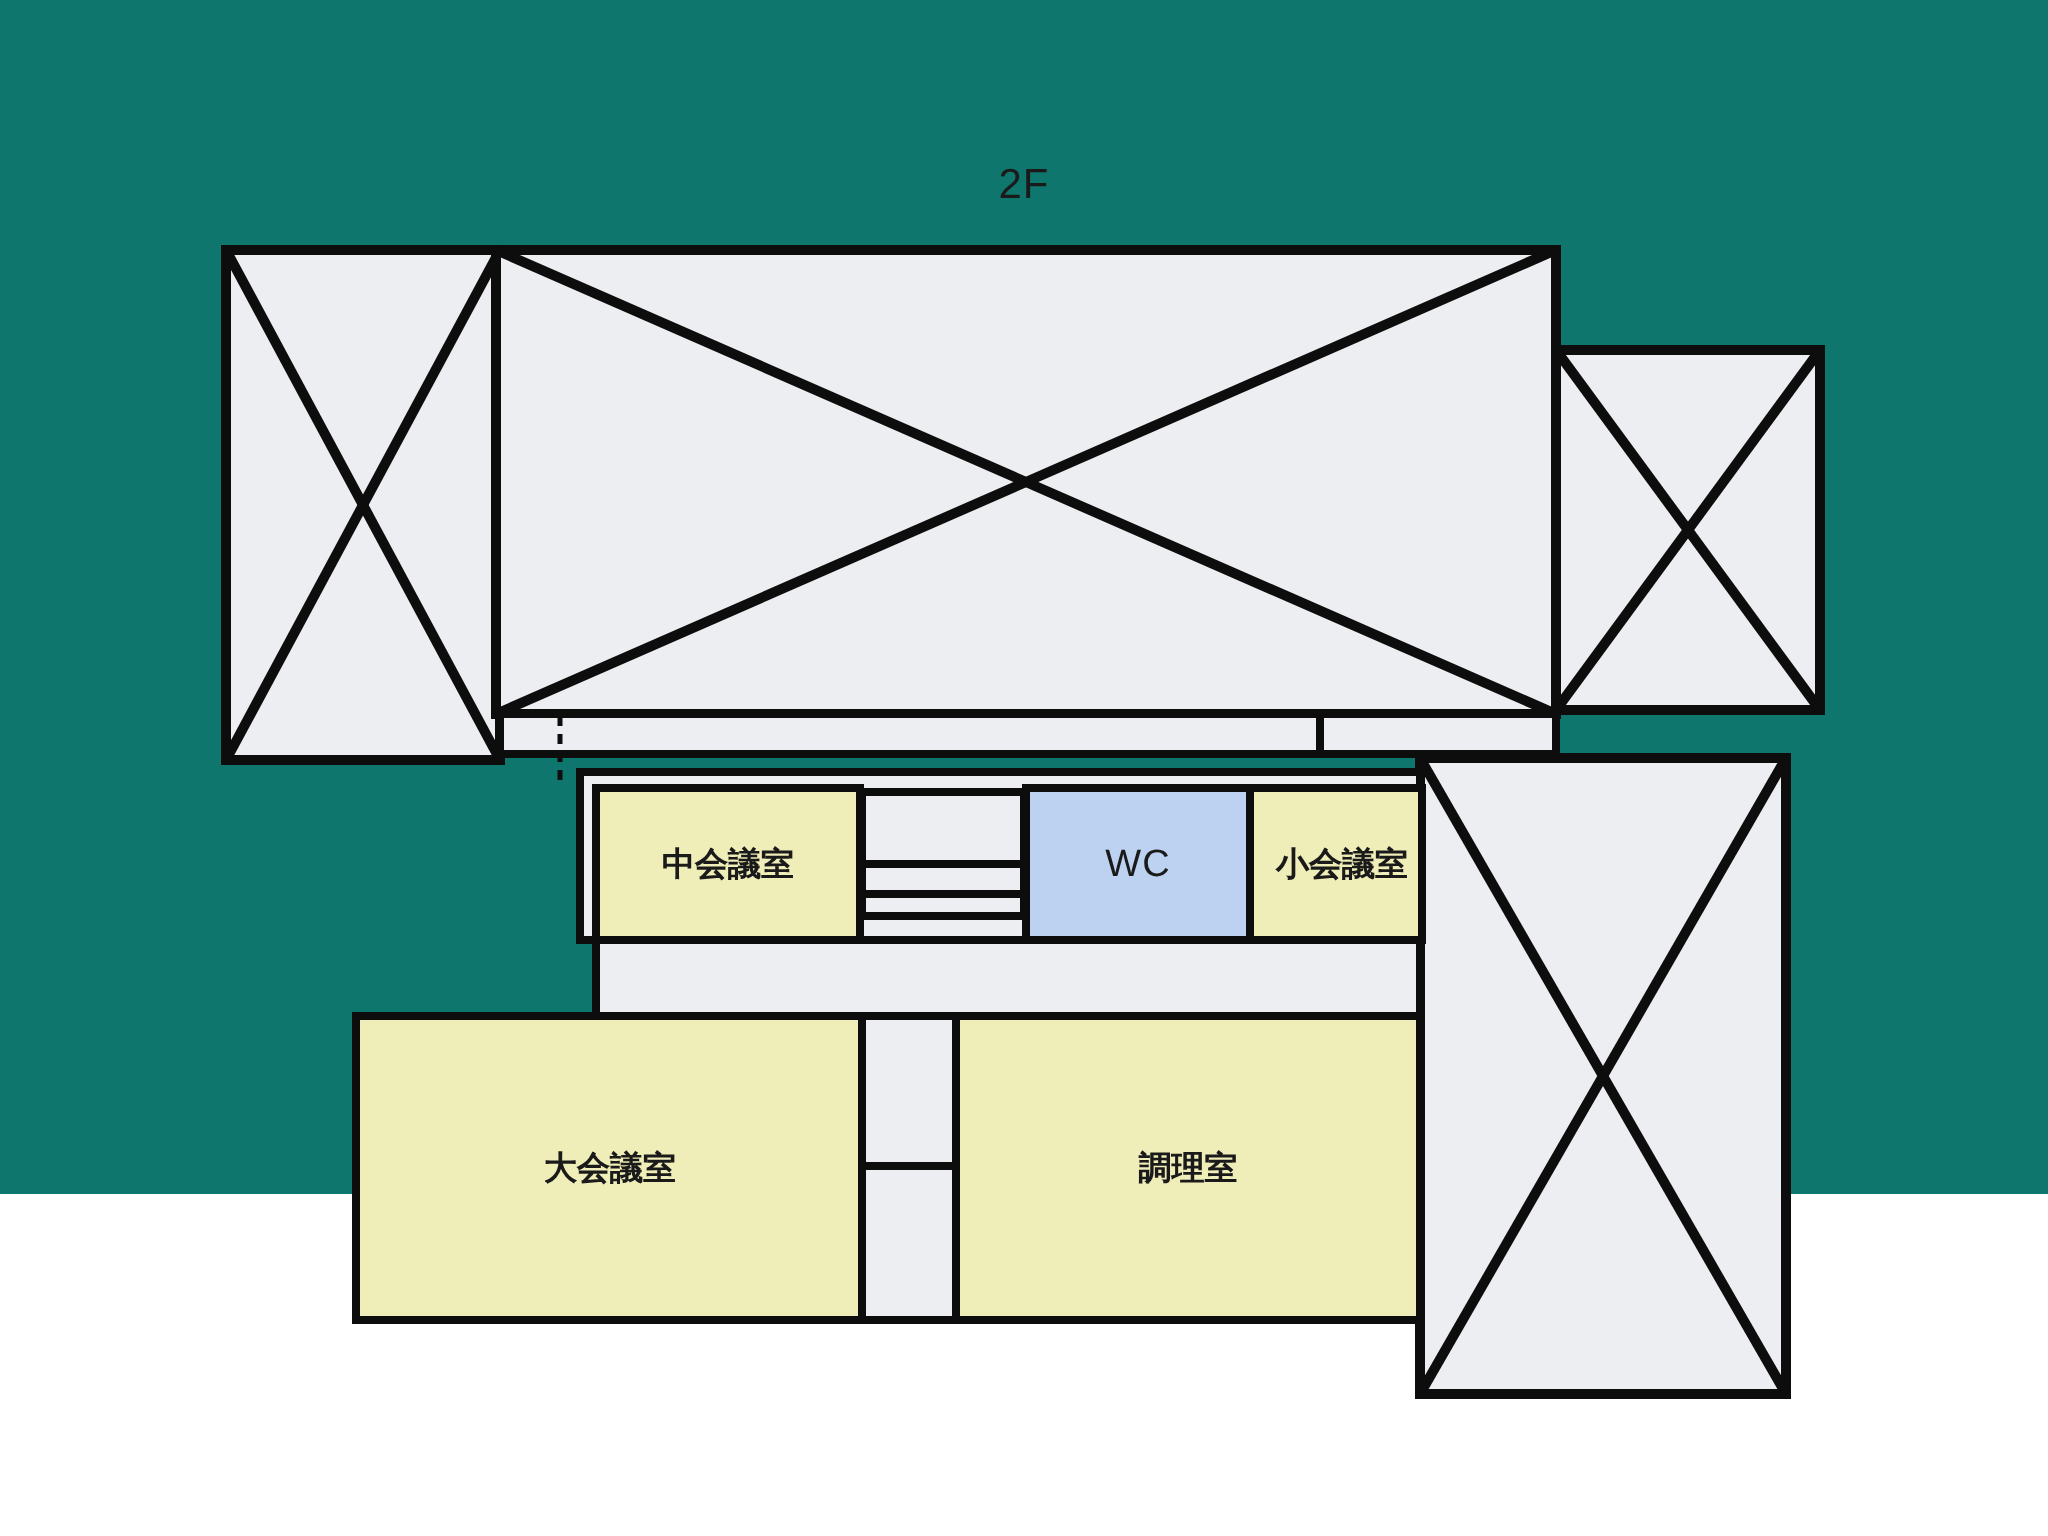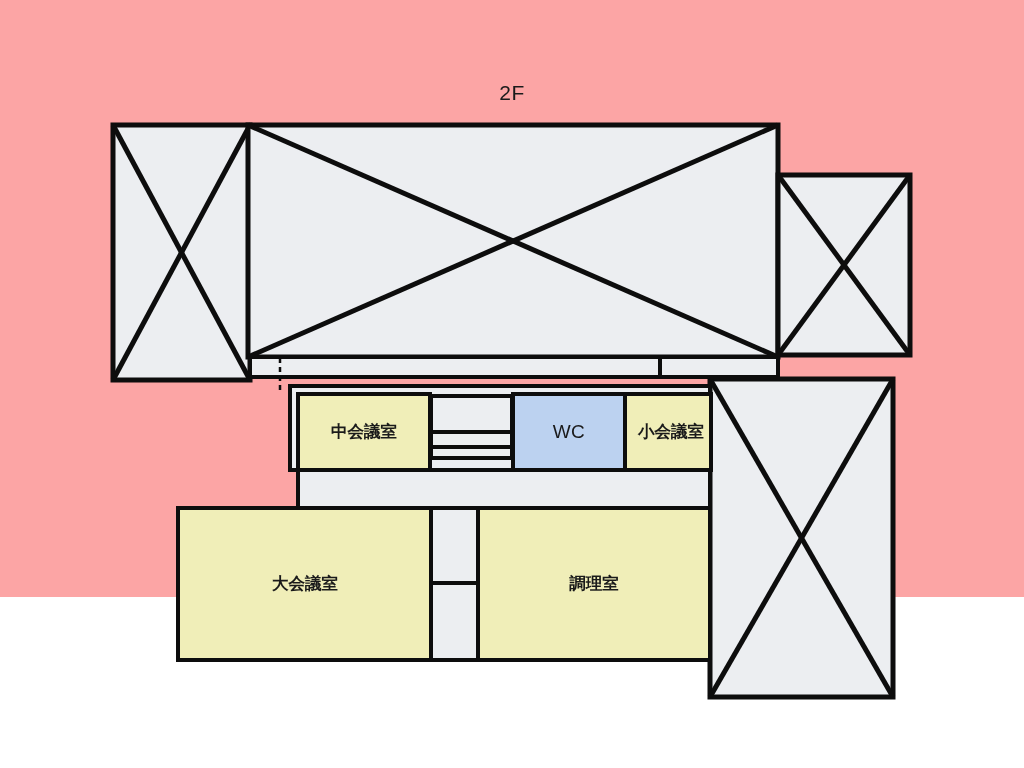--- a/index.html
+++ b/index.html
@@ -11,21 +11,21 @@
     width: 1024px;
     height: 768px;
     font-family: "Liberation Sans", "DejaVu Sans", sans-serif;
     overflow: hidden;
     position: relative;
   }
   #floorplan-root {
     position: relative;
     width: 1024px;
     height: 597px;
-    background: #fca5a5;
+    background: #0f766e;
   }
   #plan-title {
     position: absolute;
     left: 0;
     top: 82px;
     width: 1024px;
     text-align: center;
     font-size: 21px;
     font-weight: 500;
     color: #1a1a1a;

